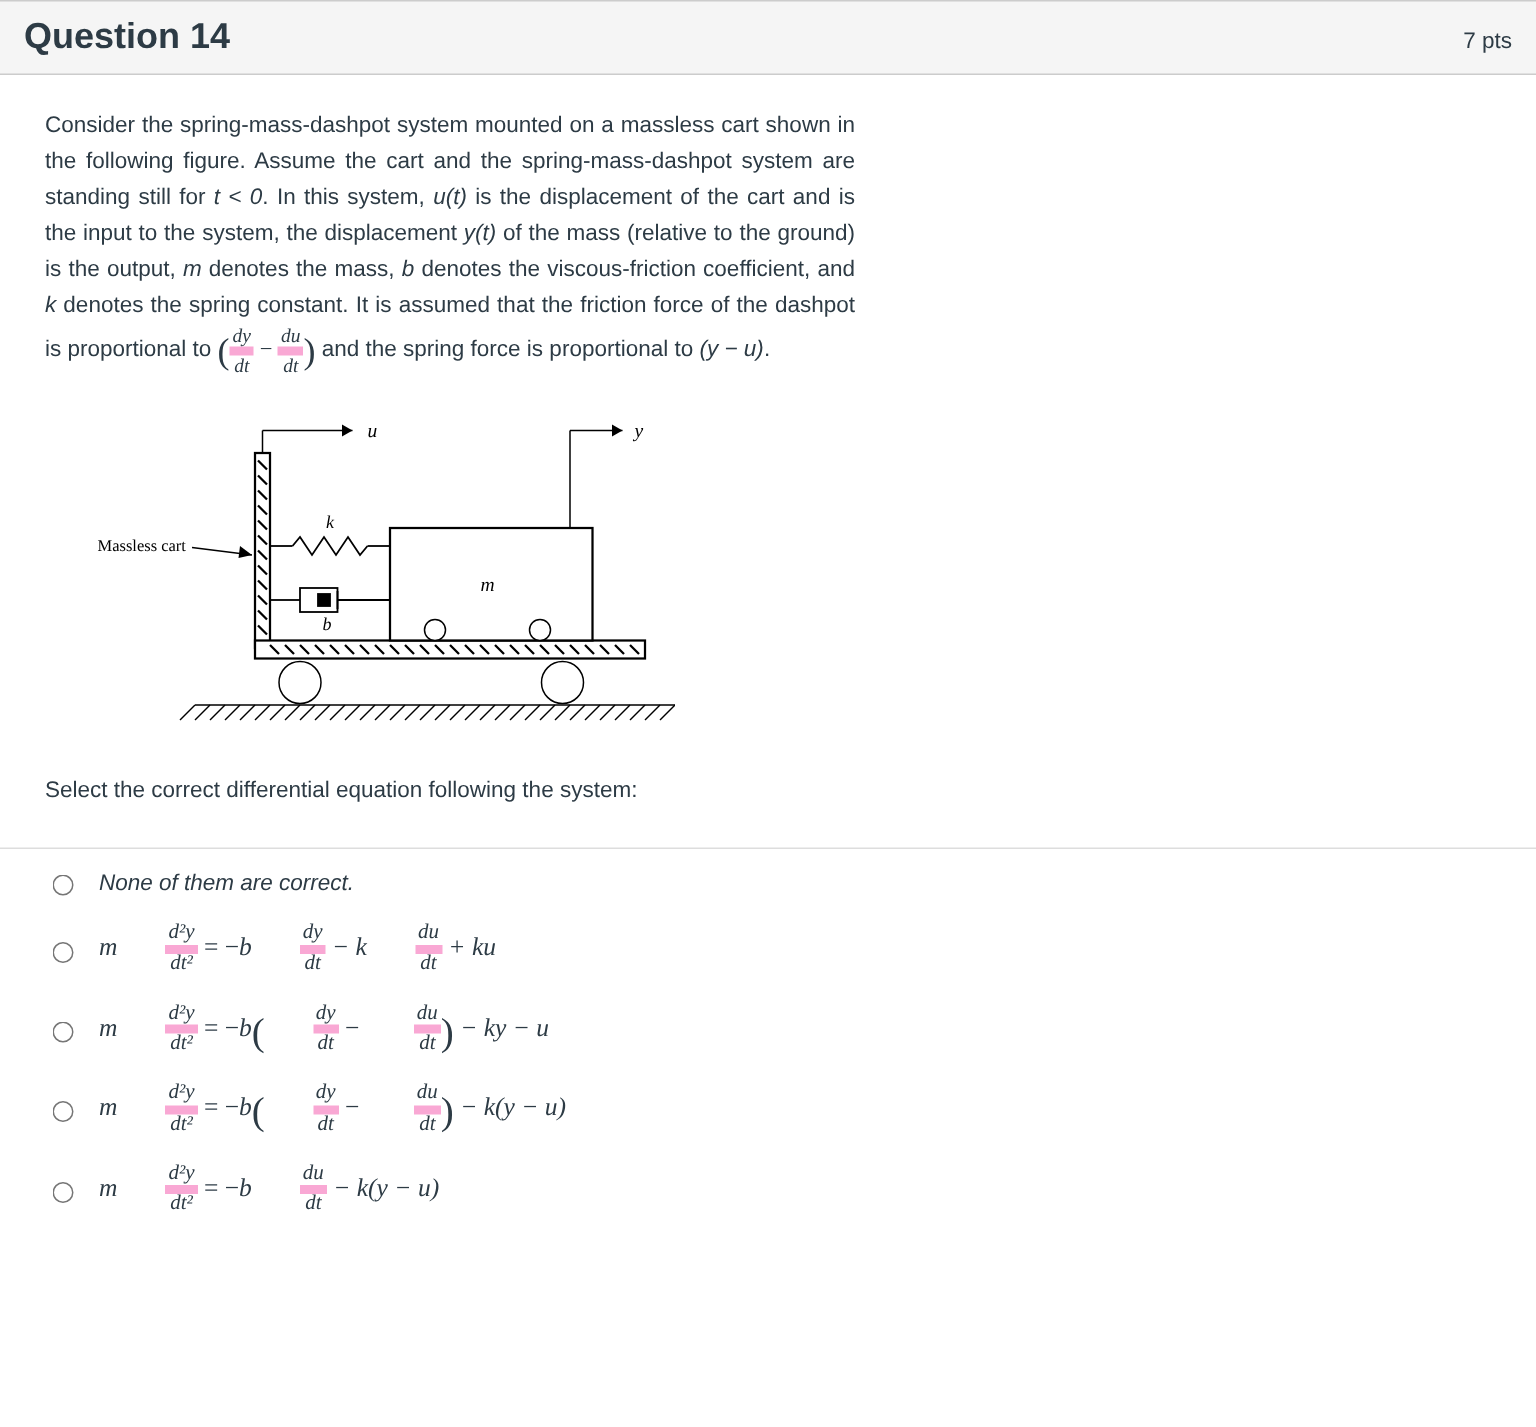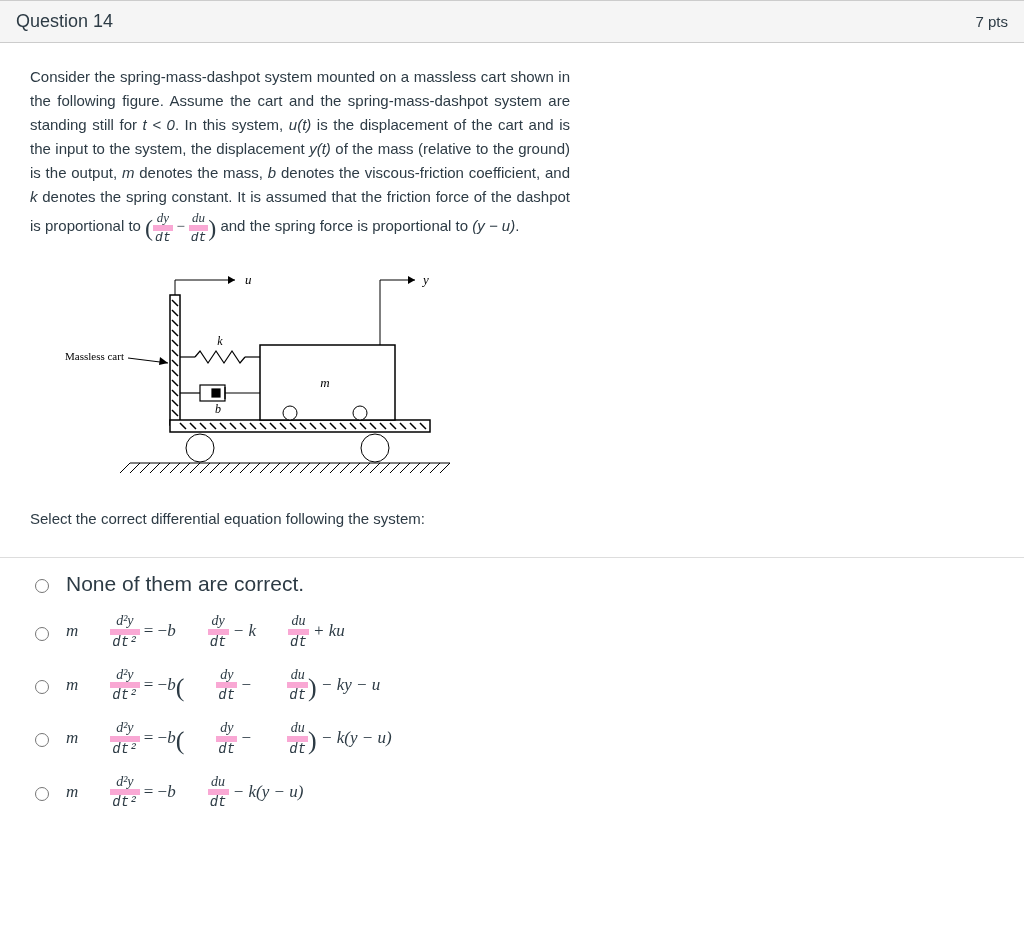--- a/index.html
+++ b/index.html
@@ -1,40 +1,40 @@
 <!DOCTYPE html>
 <html><head>
 <meta charset="utf-8">
 <style>
   * { box-sizing: border-box; }
   html, body { margin:0; padding:0; font-family: "Helvetica Neue", Arial, sans-serif; font-size:15px; color:#2d3b45; background:#fff; }
   .page { width:1024px; }
   .qheader { border-top:1px solid #ccc; border-bottom:1px solid #ccc; background:#f5f5f5; padding:10px 16px; display:flex; justify-content:space-between; align-items:baseline; }
-  .qheader .title { font-weight:400; font-size:18px;text-align:center; }
+  .qheader .title { font-weight:700; font-size:24px;text-align:center; }
   .qheader .pts { font-size:15px; }
   .body { padding:22px 30px 8px 30px; max-width:600px; }
   .qtext { text-align:justify; line-height:1.6; font-size:15px; }
   .var { font-family:Liberation Sans, sans-serif; font-style:italic; }
   .paren-frac { font-family:"Times New Roman", serif; white-space:nowrap; }
   .paren { font-size:24px; vertical-align:-5px; }
   .frac { display:inline-block; text-align:center; font-family:"Times New Roman", serif; vertical-align:middle; font-style:italic; font-size:13px; line-height:1.05; }
   .frac .num { display:block; border-bottom:6px solid #f9a8d4; padding:0 2px; }
-  .frac .den { display:block; padding:0 2px;font-family:Liberation Mono, monospace; }
+  .frac .den { display:block; padding:0 2px; }
 
   .figure { margin:18px 0 22px 0; }
   .prompt2 { font-size:15px; margin-top:8px; }
 
   .options { border-top:1px solid #ddd; margin-top:22px; }
   .opt { display:flex; align-items:center; gap:14px; padding:14px 30px 4px 30px; }
   .opt input[type=radio] { width:14px; height:14px; }
   .eq { font-family:"Times New Roman", serif; font-size:17px; white-space:nowrap; }
   .eq .it { font-style:italic; }
   .eq .frac { font-size:14px;margin-left:32px; }
   .eq .paren { font-size:26px; vertical-align:-6px; }
-  .opt-text { font-size:21px; }
+  .opt-text { font-size:15px;font-style:italic; }
 </style>
 </head>
 <body>
 
 <div class="page">
 
   <div class="qheader">
     <span class="title">Question 14</span>
     <span class="pts">7 pts</span>
   </div>

